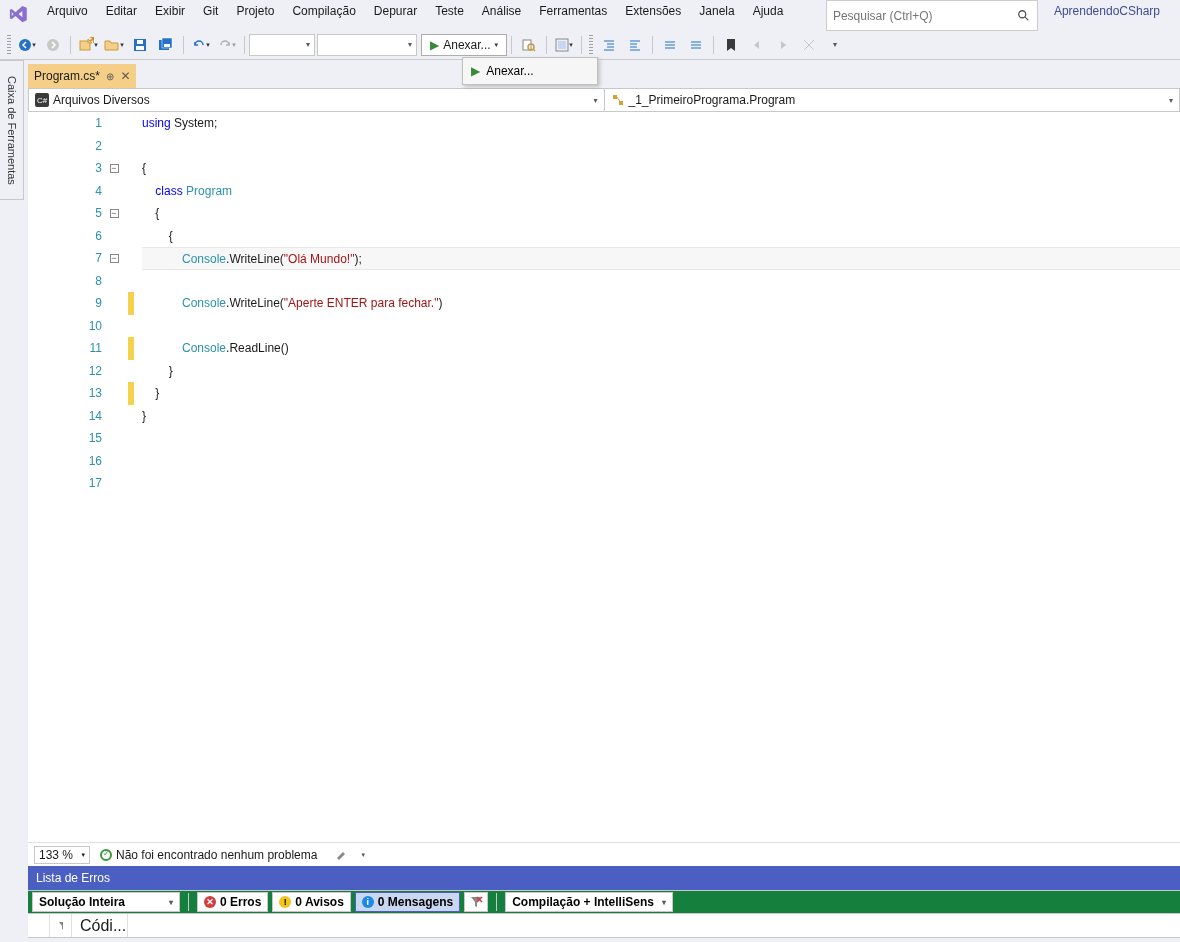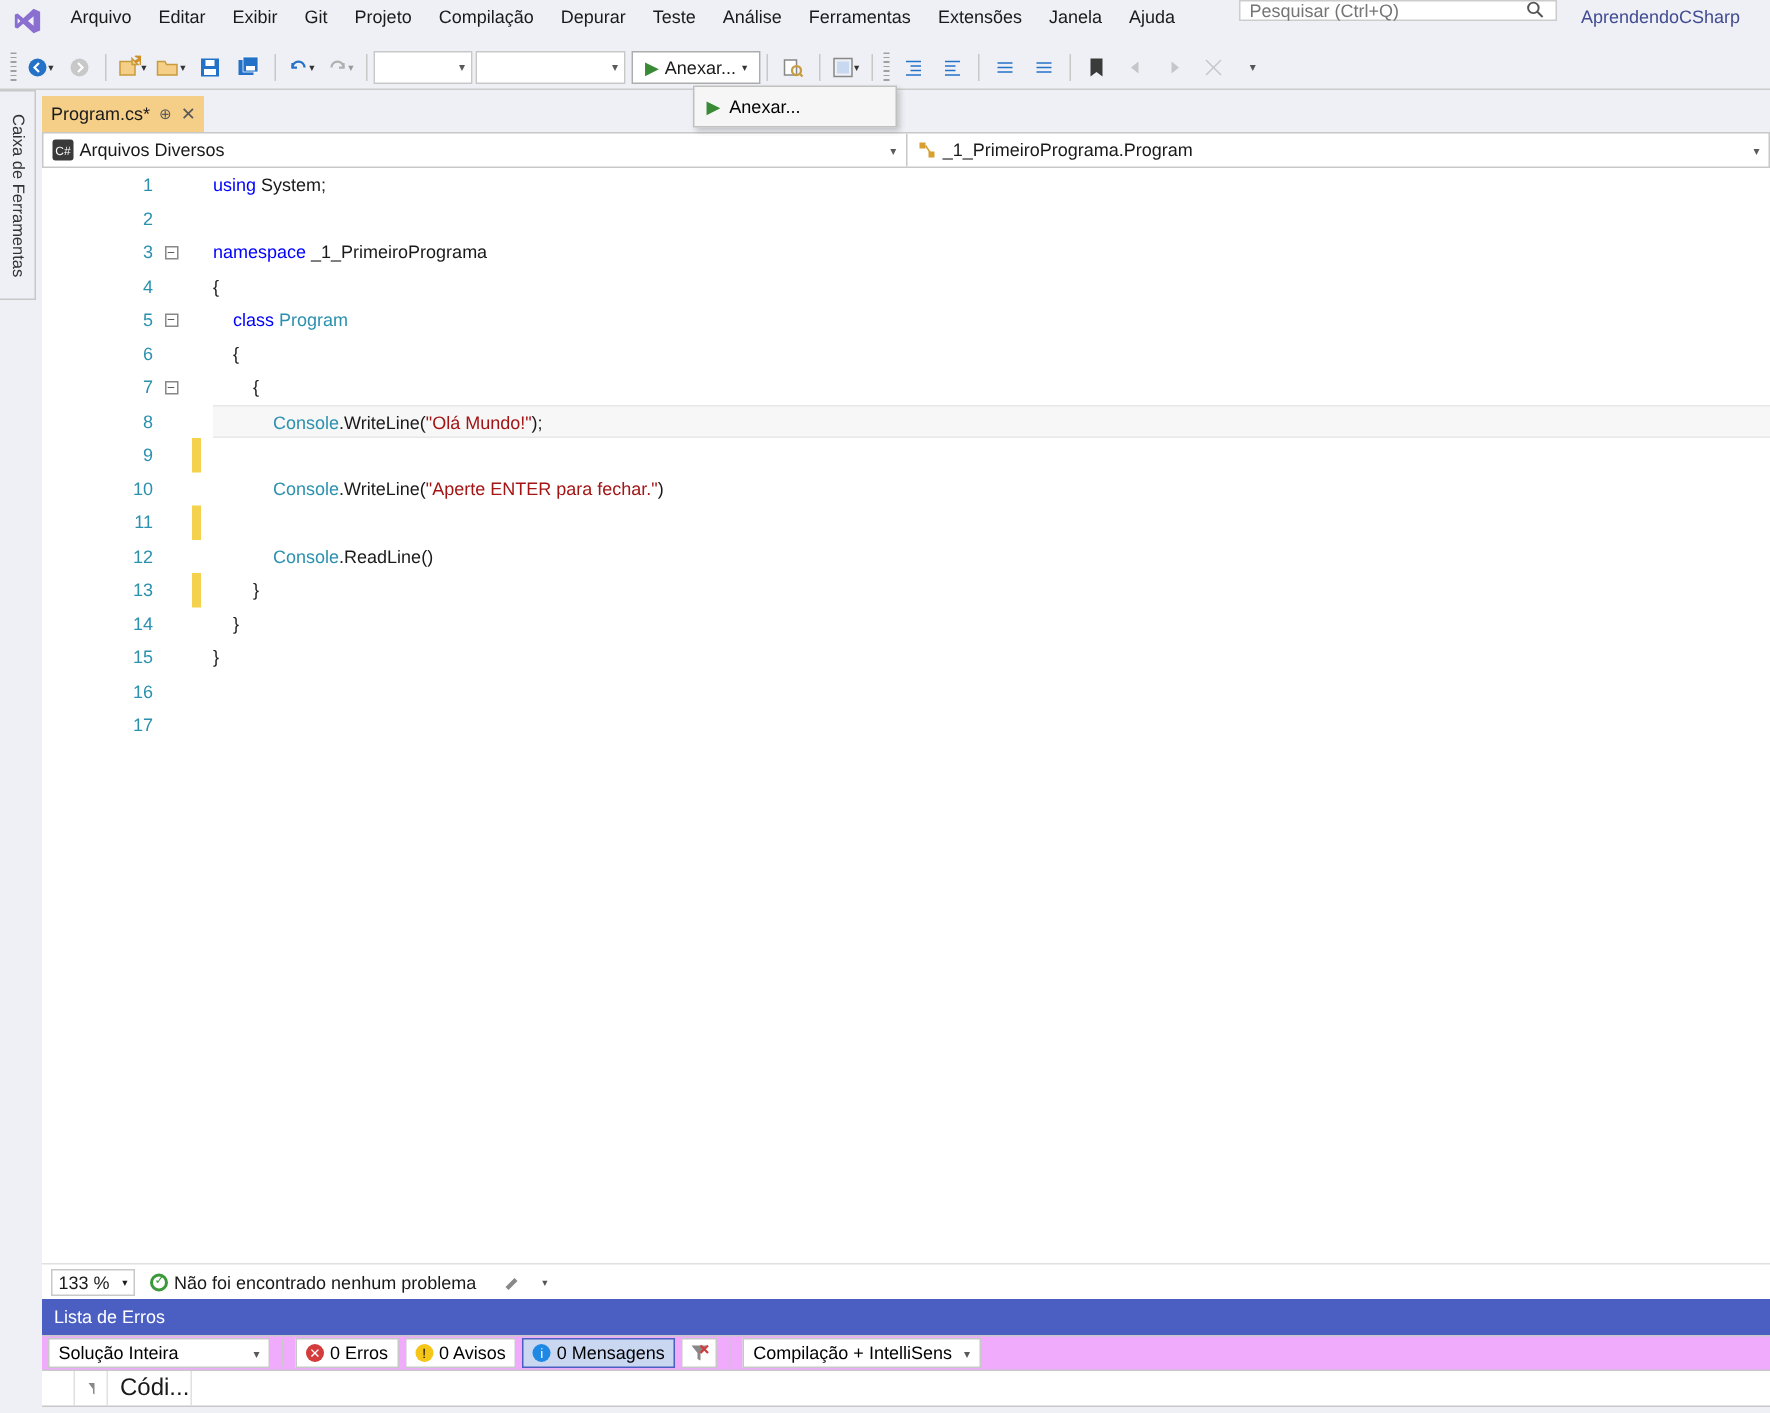--- a/index.html
+++ b/index.html
@@ -3,21 +3,21 @@
 <meta charset="utf-8">
 <style>
 * { margin:0; padding:0; box-sizing:border-box; font-family:"Segoe UI",Tahoma,sans-serif; font-size:12px; }
 body { width:1180px; height:942px; background:#eef0f5; overflow:hidden; }
 
 
 .menubar { height:30px; background:#eef0f5; display:flex; padding:0 4px; }
 .logo { width:28px; height:28px; display:flex; align-items:center; justify-content:center; margin-right:6px; }
 .logo svg { width:20px; height:20px; }
 .menu-item { padding:4px 9px; color:#1a1a1a; cursor:default; }
-.search-box { margin-left:auto; width:212px; height:14px; background:#fff; border:1px solid #ccc; display:flex; align-items:center; padding:0 6px; }
+.search-box { margin-left:auto; width:212px; height:31px; background:#fff; border:1px solid #ccc; display:flex; align-items:center; padding:0 6px; }
 .search-box input { border:none; outline:none; flex:1; font-size:12px; color:#717171; background:transparent; }
 .search-icon { width:14px; height:14px; }
 .solution-name { padding:4px 12px; color:#414b92; margin-left:4px; margin-right:4px;}
 
 
 .toolbar { height:30px; background:#eef0f5; display:flex; align-items:center; padding:0 4px; border-bottom:1px solid #ccc; }
 .tb-btn { width:24px; height:24px; display:flex; align-items:center; justify-content:center; margin:0 1px; border:1px solid transparent; }
 .tb-sep { width:1px; height:18px; background:#c8c8c8; margin:0 4px; }
 .tb-grip { width:4px; height:20px; background:repeating-linear-gradient(to bottom,#a0a0a0 0,#a0a0a0 1px,transparent 1px,transparent 3px); margin:0 3px; }
 .tb-dropdown { height:22px; border:1px solid #c8c8c8; background:#fff; display:flex; align-items:center; padding:0 4px; font-size:11px; color:#444; }
@@ -71,21 +71,21 @@
 .editor-status { position:absolute; left:28px; right:0; bottom:76px; height:24px; background:#fff; border-top:1px solid #e0e0e0; display:flex; align-items:center; padding:0 6px; gap:10px; font-size:11px; color:#1a1a1a; }
 .zoom-dd { width:56px; height:18px; border:1px solid #c8c8c8; display:flex; align-items:center; padding:0 4px; justify-content:space-between;}
 .no-problem { display:flex; align-items:center; gap:4px; }
 .green-circle { width:12px; height:12px; border:2px solid #3a9a3a; border-radius:50%; position:relative; }
 .green-circle::after { content:"✓"; font-size:8px; color:#3a9a3a; position:absolute; left:1px; top:-2px; }
 
 
 .errlist-header { position:absolute; left:28px; right:0; bottom:52px; height:24px; background:#4a5fc1; color:#fff; display:flex; align-items:center; padding:0 8px; font-size:12px; }
 
 
-.errlist-toolbar { position:absolute; left:28px; right:0; bottom:28px; height:24px; background:#f0abfc; border-top:1px solid #c8c8c8; border-bottom:1px solid #c8c8c8; display:flex; align-items:center; padding:0 4px; gap:4px; font-size:11px; }
+.errlist-toolbar { position:absolute; left:28px; right:0; bottom:28px; height:24px; background:#15803d; border-top:1px solid #c8c8c8; border-bottom:1px solid #c8c8c8; display:flex; align-items:center; padding:0 4px; gap:4px; font-size:11px;font-weight:bold; }
 .err-dd { height:20px; border:1px solid #c8c8c8; background:#fff; display:flex; align-items:center; padding:0 6px; gap:4px; }
 .err-btn { height:20px; border:1px solid #c8c8c8; background:#fff; display:flex; align-items:center; padding:0 6px; gap:4px; }
 .err-btn.active { background:#c9d7f1; border:1px solid #4a5fc1; }
 .err-ico { width:12px; height:12px; border-radius:50%; display:inline-flex; align-items:center; justify-content:center; font-size:9px; color:#fff; }
 .err-ico.red { background:#d23c3c; }
 .err-ico.yellow { background:#f5c518; color:#000; }
 .err-ico.blue { background:#1e88e5; }
 
 
 .errlist-cols { position:absolute; left:28px; right:0; bottom:4px; height:24px; background:#fff; display:flex; align-items:center; border-bottom:1px solid #c8c8c8; }
@@ -358,21 +358,20 @@
     <div class="ln">12</div>
     <div class="ln">13</div>
     <div class="ln">14</div>
     <div class="ln">15</div>
     <div class="ln">16</div>
     <div class="ln">17</div>
   </div>
   <div class="code-area">
     <div class="code-line"><span class="kw">using </span><span class="plain">System;</span></div>
     <div class="code-line"></div>
-    <div class="code-line"><span class="kw">namespace </span><span class="plain">_1_PrimeiroPrograma</span></div>
     <div class="code-line"><span class="punct">{</span></div>
     <div class="code-line">    <span class="kw">class </span><span class="type">Program</span></div>
     <div class="code-line"><span class="punct">    {</span></div>
     <div class="code-line"><span class="punct">        {</span></div>
     <div class="code-line current">            <span class="type">Console</span><span class="plain">.WriteLine(</span><span class="str">"Olá Mundo!"</span><span class="plain">);</span></div>
     <div class="code-line"></div>
     <div class="code-line">            <span class="type">Console</span><span class="plain">.WriteLine(</span><span class="str">"Aperte ENTER para fechar."</span><span class="plain">)</span></div>
     <div class="code-line"></div>
     <div class="code-line">            <span class="type">Console</span><span class="plain">.ReadLine()</span></div>
     <div class="code-line"><span class="punct">        }</span></div>

